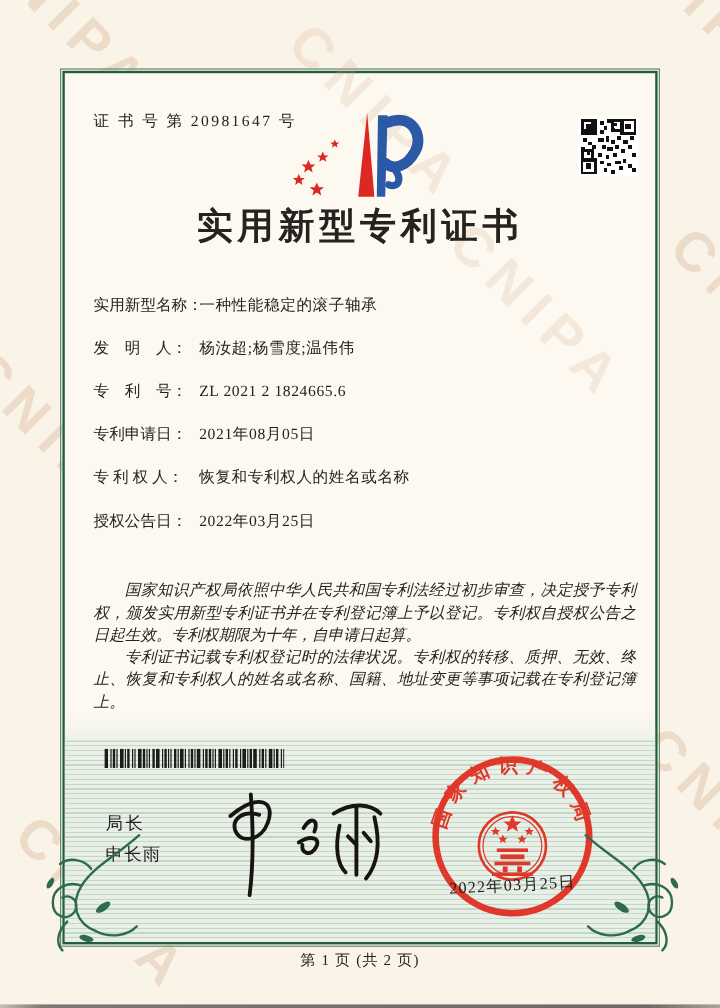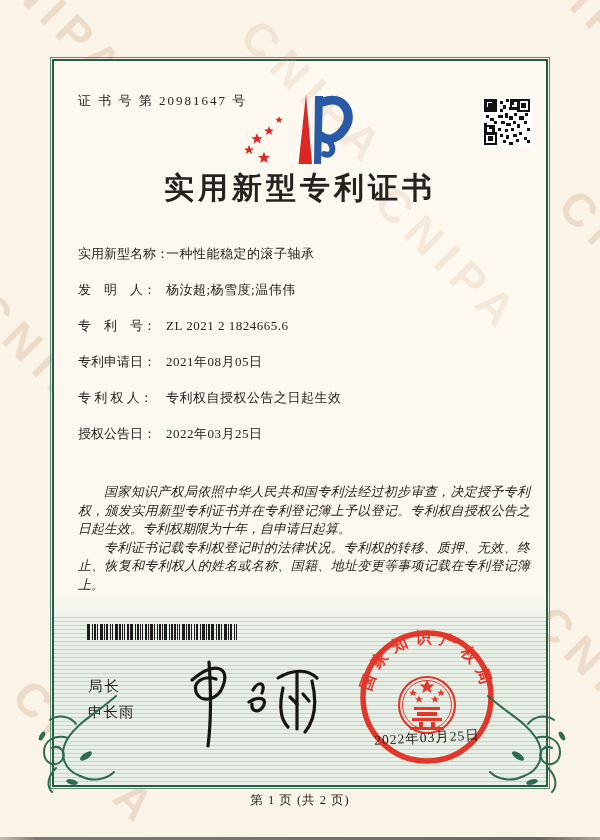--- a/index.html
+++ b/index.html
@@ -158,21 +158,21 @@
     <div class="frow">
       <span class="flabel">发　明　人：</span><span class="fvalue">杨汝超;杨雪度;温伟伟</span>
     </div>
     <div class="frow">
       <span class="flabel">专　利　号：</span><span class="fvalue">ZL 2021 2 1824665.6</span>
     </div>
     <div class="frow">
       <span class="flabel">专利申请日：</span><span class="fvalue">2021年08月05日</span>
     </div>
     <div class="frow">
-      <span class="flabel">专 利 权 人：</span><span class="fvalue">专利权自授权公告之日起生效</span>
+      <span class="flabel">专 利 权 人：</span><span class="fvalue">恢复和专利权人的姓名或名称</span>
     </div>
     <div class="frow">
       <span class="flabel">授权公告日：</span><span class="fvalue">2022年03月25日</span>
     </div>
   </div>
 
   <div class="paras">
     <p>国家知识产权局依照中华人民共和国专利法经过初步审查，决定授予专利权，颁发实用新型专利证书并在专利登记簿上予以登记。专利权自授权公告之日起生效。专利权期限为十年，自申请日起算。</p>
     <p>专利证书记载专利权登记时的法律状况。专利权的转移、质押、无效、终止、恢复和专利权人的姓名或名称、国籍、地址变更等事项记载在专利登记簿上。</p>
   </div>

